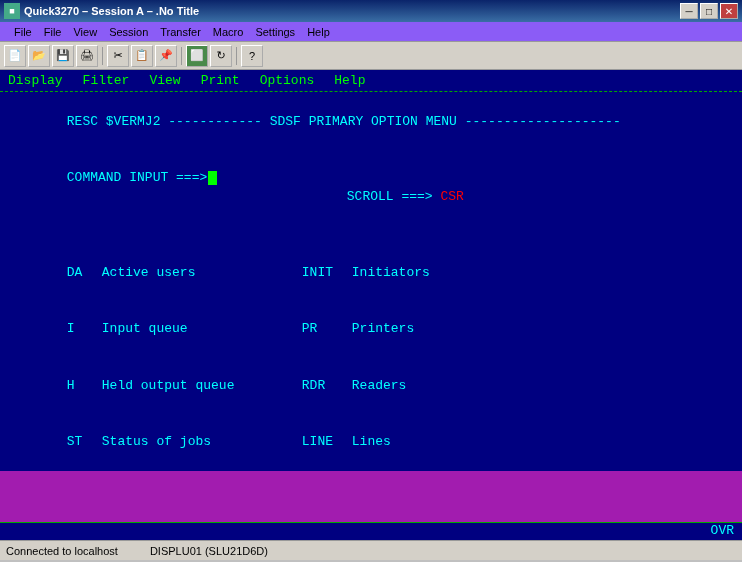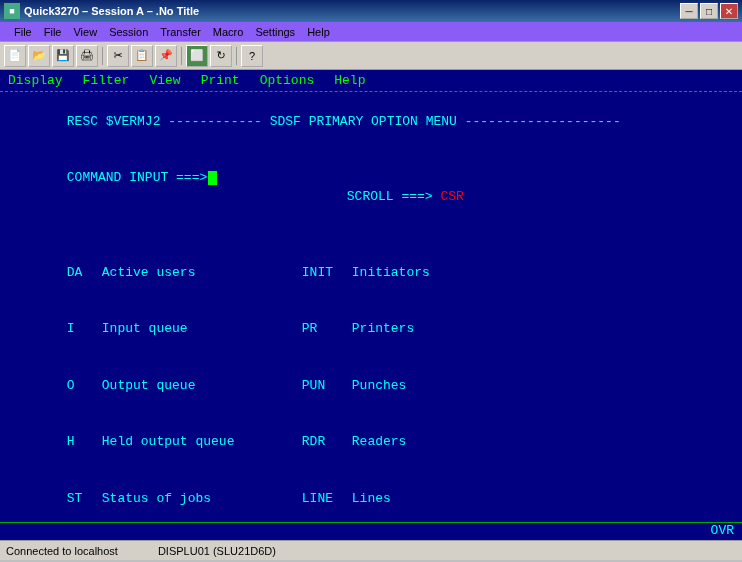--- a/index.html
+++ b/index.html
@@ -165,21 +165,21 @@
     
     .very-bottom {
       background: #d4d0c8;
       height: 20px;
       display: flex;
       align-items: center;
       padding: 0 6px;
       font-size: 11px;
       color: black;
       border-top: 1px solid #999;
-      gap: 40px;
+      gap: 32px;
     }
   </style>
 </head>
 <body>
 
 <div class="title-bar">
   <div class="title-bar-icon">
     <span>■</span>
   </div>
   <span class="title-text">Quick3270 – Session A – .No Title</span>
@@ -241,23 +241,20 @@
 
     <div class="term-line">&nbsp;</div>
 
     <div class="term-line">
       <span class="cyan" style="display:inline-block;width:35px;">DA</span><span class="cyan" style="display:inline-block;width:200px;">Active users</span><span class="cyan" style="display:inline-block;width:50px;">INIT</span><span class="cyan">Initiators</span>
     </div>
     <div class="term-line">
       <span class="cyan" style="display:inline-block;width:35px;">I</span><span class="cyan" style="display:inline-block;width:200px;">Input queue</span><span class="cyan" style="display:inline-block;width:50px;">PR</span><span class="cyan">Printers</span>
     </div>
     <div class="term-line">
-      <span class="cyan" style="display:inline-block;width:35px;">O</span><span class="cyan" style="display:inline-block;width:200px;">Output queue</span><span class="cyan" style="display:inline-block;width:50px;">PUN</span><span class="cyan">Punches</span>
-    </div>
-    <div class="term-line">
       <span class="cyan" style="display:inline-block;width:35px;">H</span><span class="cyan" style="display:inline-block;width:200px;font-family:Liberation Mono, monospace;">Held output queue</span><span class="cyan" style="display:inline-block;width:50px;">RDR</span><span class="cyan">Readers</span>
     </div>
     <div class="term-line">
       <span class="cyan" style="display:inline-block;width:35px;">ST</span><span class="cyan" style="display:inline-block;width:200px;">Status of jobs</span><span class="cyan" style="display:inline-block;width:50px;">LINE</span><span class="cyan">Lines</span>
     </div>
 
   </div>
 
 </div>
 

